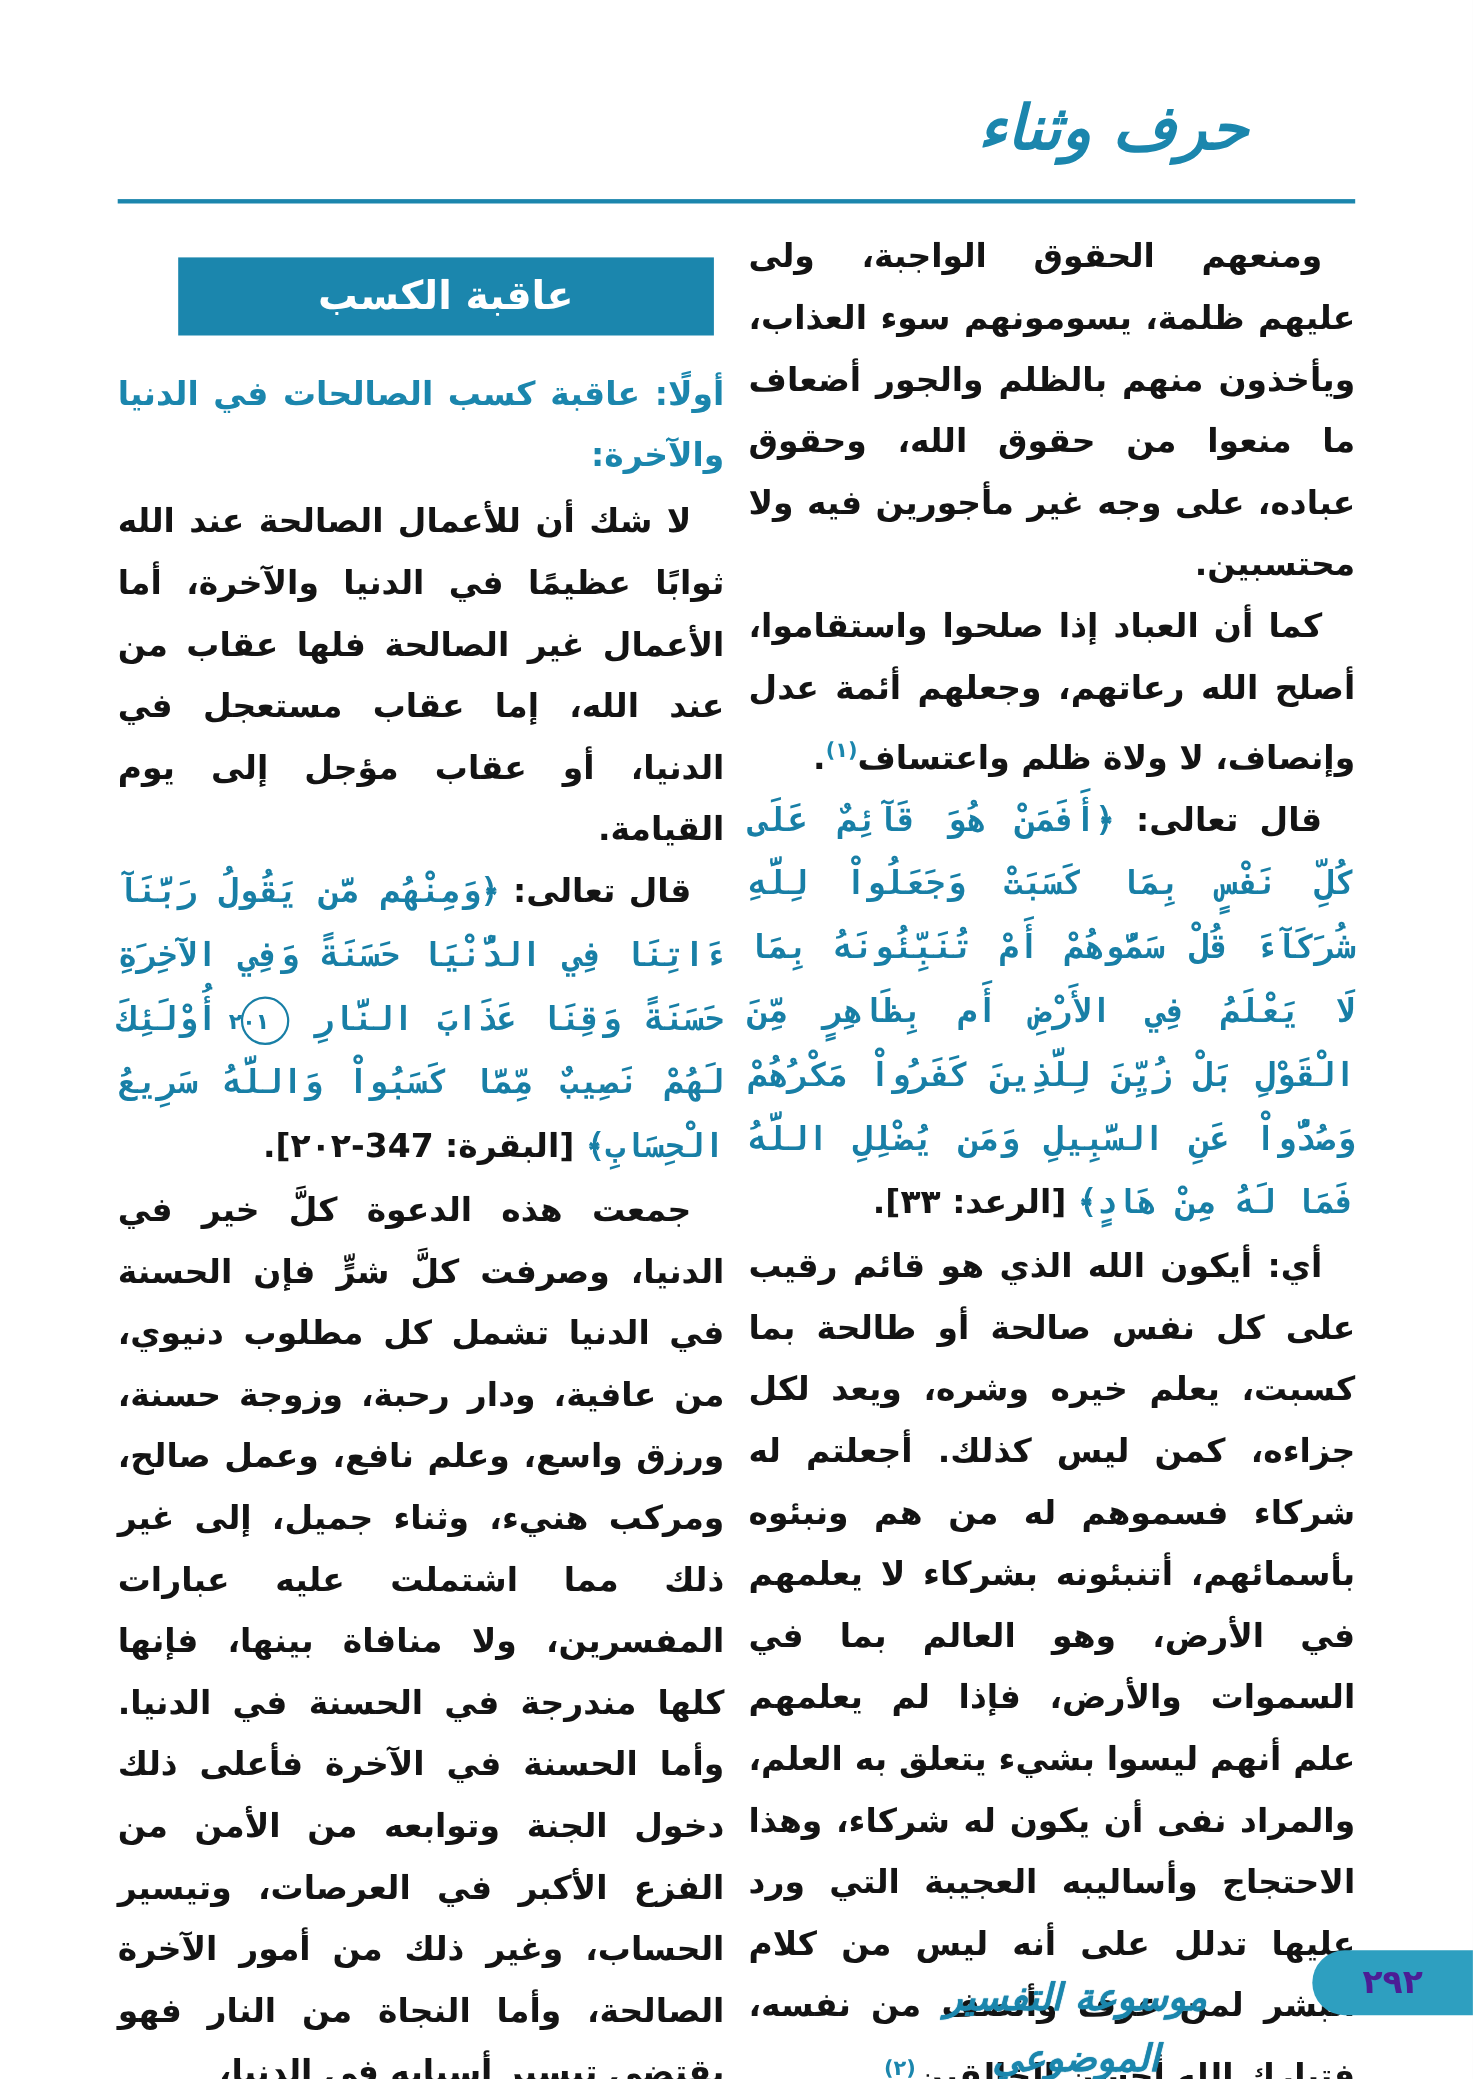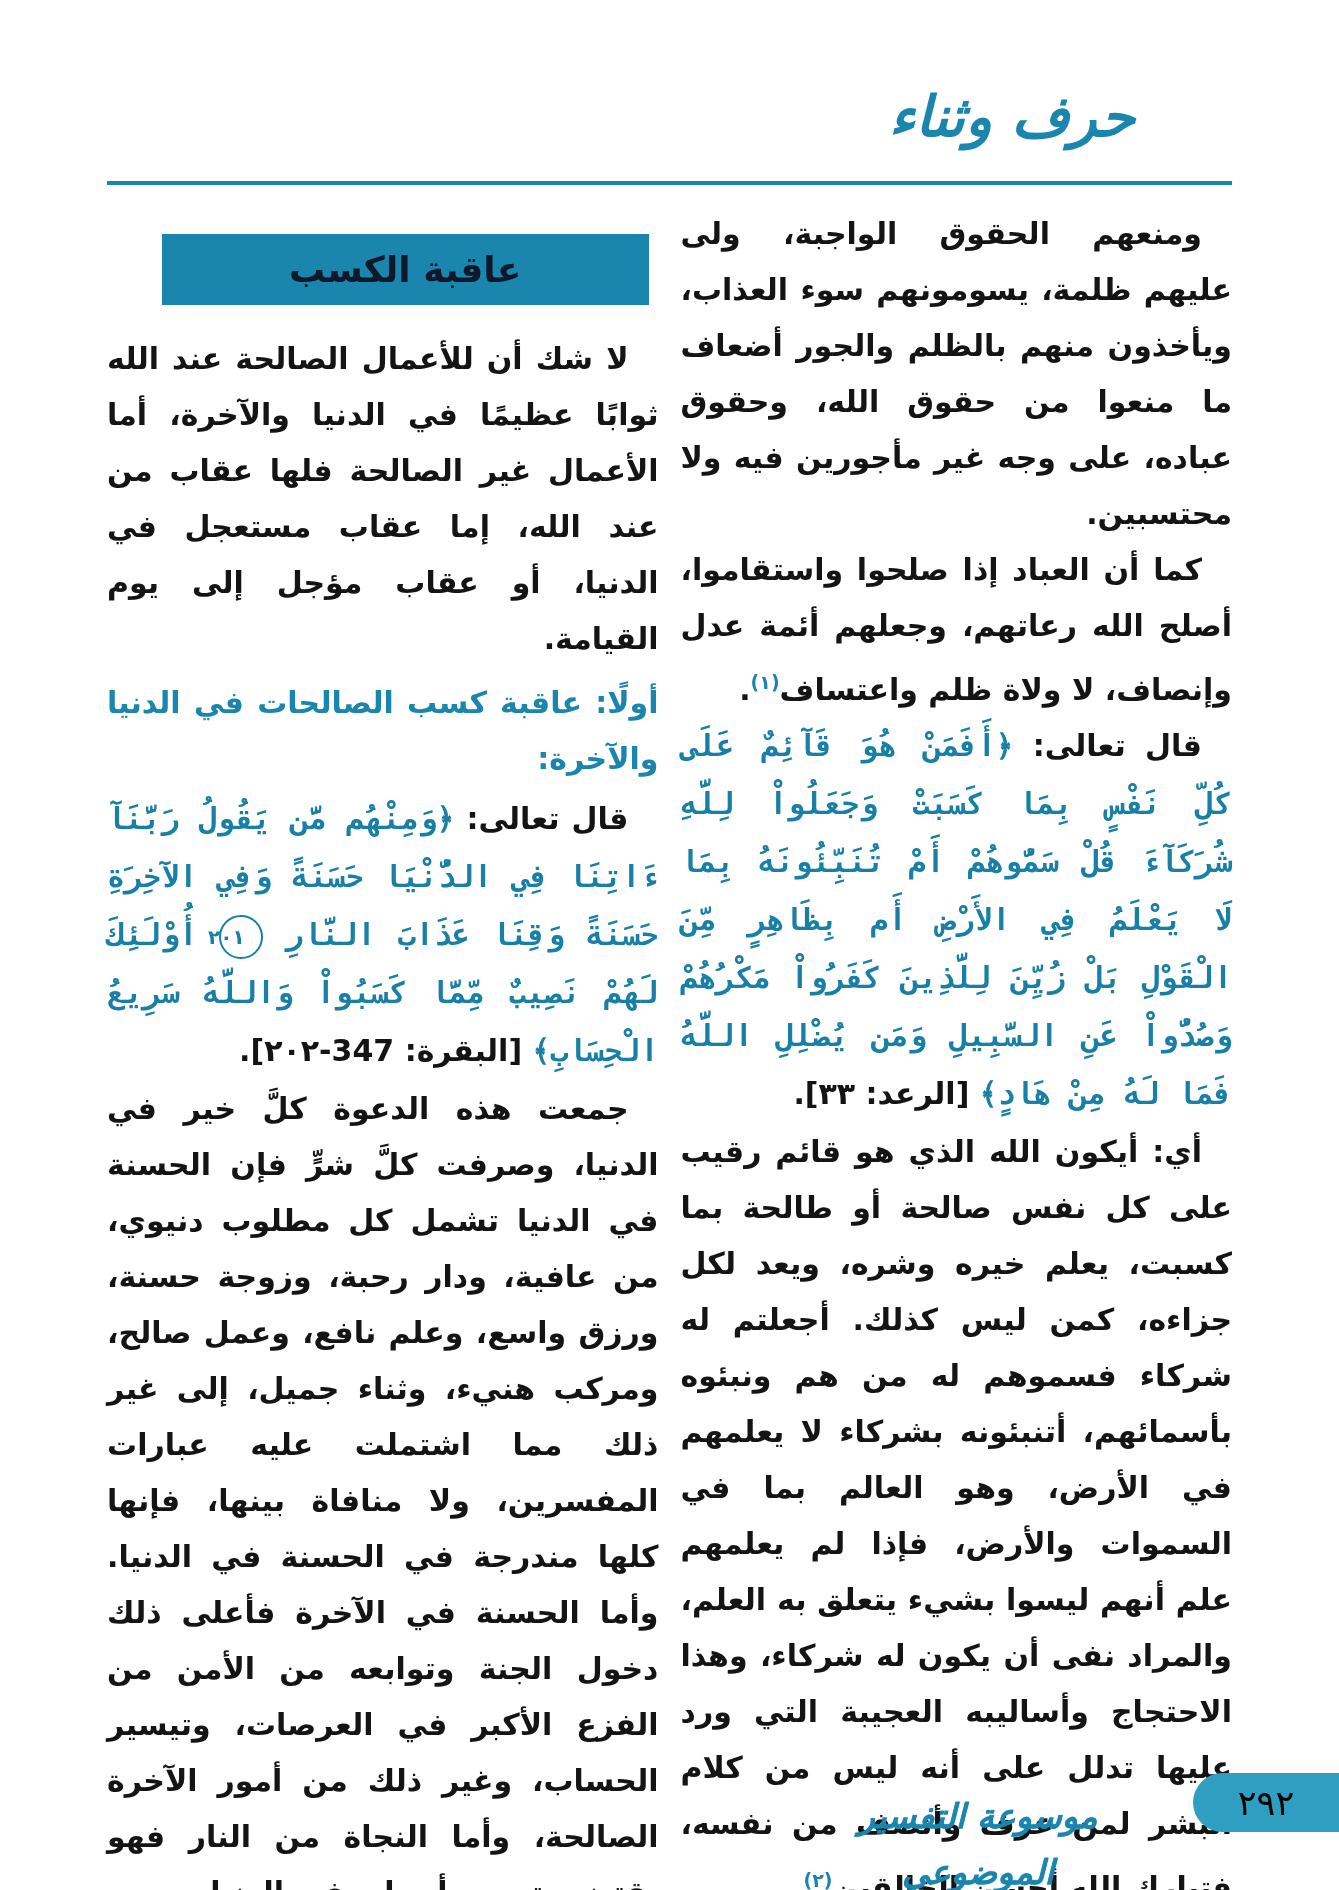--- a/index.html
+++ b/index.html
@@ -37,40 +37,40 @@
   .run-s{color:var(--accent);font-size:19px;vertical-align:super;font-weight:700;}
   .run-n{
     display:inline-flex;align-items:center;justify-content:center;
     width:44px;height:44px;border:2px solid var(--verse);border-radius:50%;
     font-size:20px;line-height:1;color:var(--verse);font-weight:700;
     vertical-align:middle;box-sizing:border-box;
   }
   
   .section-box{
     margin:28px 10px 26px 55px;height:71px;
-    background:var(--accent);color:#0f172a;
+    background:var(--accent);color:#ffffff;
     display:flex;align-items:center;justify-content:center;
     font-size:36px;font-weight:700;
   }
   
   .logo{
     position:absolute;left:818px;top:1772px;width:320px;
     text-align:center;color:var(--accent);font-style:italic;
   }
   .logo-title{
     font-size:34px;font-weight:700;line-height:56px;
     text-shadow:0 0 1px var(--accent);letter-spacing:-1px;margin:16px;
   }
   .logo-subtitle{font-size:19px;font-weight:700;line-height:22px;margin:0;}
   .page-badge{
     position:absolute;right:0;top:1773px;width:146px;height:59px;
     background:var(--badge);border-radius:30px 0 0 30px;
     display:flex;align-items:center;justify-content:center;
   }
-  .page-badge span{color:#000000;font-size:35px;font-weight:400;}
+  .page-badge span{color:#4c1d95;font-size:30px;font-weight:700;}
 </style>
 </head>
 <body>
 
 <div class="page" style="--accent: #1b86ad; --verse: #187fa6; --badge: #2e9fc0;">
 
   <h1 class="chapter-title">حرف وثناء</h1>
 
   <div class="header-rule"></div>
 
@@ -84,22 +84,22 @@
           <p class="para "><span class="run-b">أي: أيكون الله الذي هو قائم رقيب على كل نفس صالحة أو طالحة بما كسبت، يعلم خيره وشره، ويعد لكل جزاءه، كمن ليس كذلك. أجعلتم له شركاء فسموهم له من هم ونبئوه بأسمائهم، أتنبئونه بشركاء لا يعلمهم في الأرض، وهو العالم بما في السموات والأرض، فإذا لم يعلمهم علم أنهم ليسوا بشيء يتعلق به العلم، والمراد نفى أن يكون له شركاء، وهذا الاحتجاج وأساليبه العجيبة التي ورد عليها تدلل على أنه ليس من كلام البشر لمن عرف وأنصف من نفسه، فتبارك الله أحسن الخالقين</span><span class="run-s">(٢)</span><span class="run-b">.</span></p>
         </div>
 
     </section>
 
     <section class="col col-left">
       <div class="section-box">
         <span>عاقبة الكسب</span>
       </div>
       <div id="left-paragraphs">
+          <p class="para heading"><span class="run-h">أولًا: عاقبة كسب الصالحات في الدنيا والآخرة:</span></p>
           <p class="para "><span class="run-b">لا شك أن للأعمال الصالحة عند الله ثوابًا عظيمًا في الدنيا والآخرة، أما الأعمال غير الصالحة فلها عقاب من عند الله، إما عقاب مستعجل في الدنيا، أو عقاب مؤجل إلى يوم القيامة.</span></p>
-          <p class="para heading"><span class="run-h">أولًا: عاقبة كسب الصالحات في الدنيا والآخرة:</span></p>
           <p class="para "><span class="run-b">قال تعالى: </span><span class="run-v">﴿وَمِنْهُم مَّن يَقُولُ رَبَّنَآ ءَاتِنَا فِي الدُّنْيَا حَسَنَةً وَفِي الآخِرَةِ حَسَنَةً وَقِنَا عَذَابَ النَّارِ </span><span class="run-n">٢٠١</span><span class="run-v"> أُوْلَئِكَ لَهُمْ نَصِيبٌ مِّمَّا كَسَبُواْ وَاللَّهُ سَرِيعُ الْحِسَابِ﴾</span><span class="run-b"> [البقرة: 347-٢٠٢].</span></p>
           <p class="para "><span class="run-b">جمعت هذه الدعوة كلَّ خير في الدنيا، وصرفت كلَّ شرٍّ فإن الحسنة في الدنيا تشمل كل مطلوب دنيوي، من عافية، ودار رحبة، وزوجة حسنة، ورزق واسع، وعلم نافع، وعمل صالح، ومركب هنيء، وثناء جميل، إلى غير ذلك مما اشتملت عليه عبارات المفسرين، ولا منافاة بينها، فإنها كلها مندرجة في الحسنة في الدنيا. وأما الحسنة في الآخرة فأعلى ذلك دخول الجنة وتوابعه من الأمن من الفزع الأكبر في العرصات، وتيسير الحساب، وغير ذلك من أمور الآخرة الصالحة، وأما النجاة من النار فهو يقتضي تيسير أسبابه في الدنيا،</span></p>
         </div>
     </section>
 
   </div>
 
   <div class="logo">
     <p class="logo-title">موسوعة التفسير الموضوعي</p>
     <p class="logo-subtitle">للقرآن الكريم</p>

